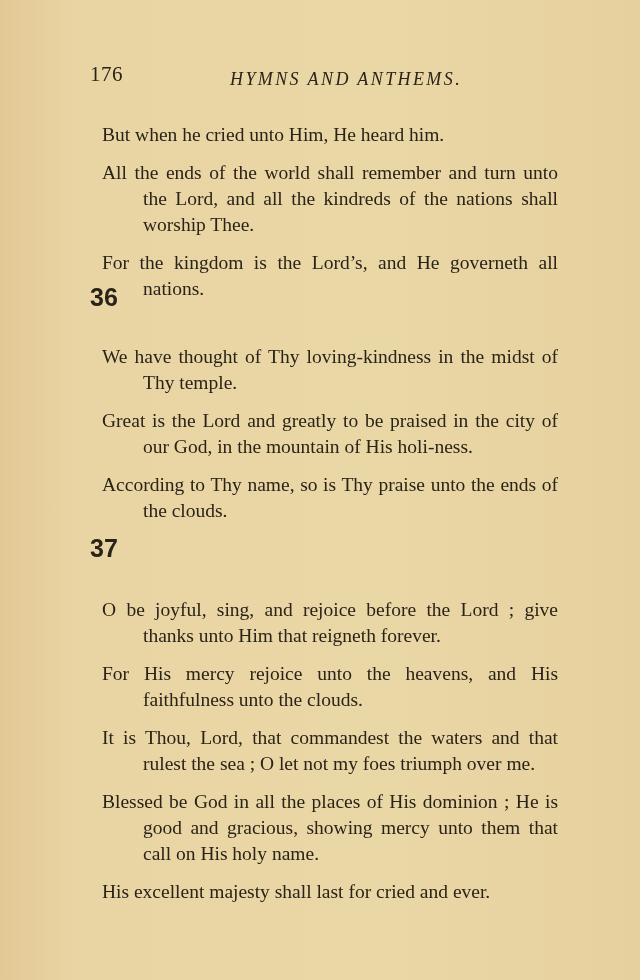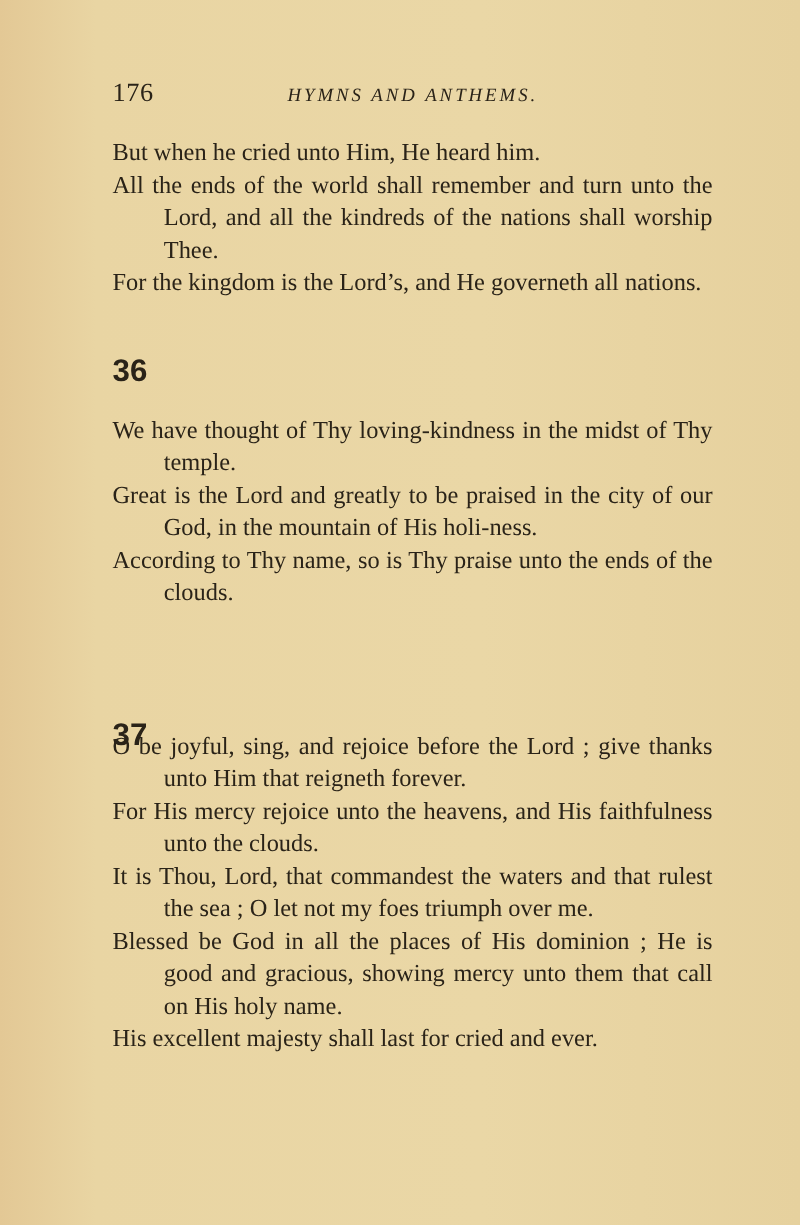--- a/index.html
+++ b/index.html
@@ -33,49 +33,49 @@
       left: 0;
       top: 0;
       font-size: 21px;
       letter-spacing: 0.5px;
     }
     .running-title {
       position: absolute;
       left: 140px;
       top: 7px;
       font-style: italic;
-      font-size: 15px;
+      font-size: 18px;
       letter-spacing: 2.4px;
     }
     .text {
       position: absolute;
       left: 90px;
       width: 480px;
       font-size: 19.5px;
       line-height: 26px;
     }
     .verse {
       text-align: justify;
       text-align-last: left;
       padding-left: 41px;
       text-indent: -41px;
-      margin: 0;
+      margin: 12px;
     }
     .psalm-number {
       position: absolute;
       left: 90px;
       font-family: Liberation Sans, sans-serif;
       font-size: 25px;
       font-weight: bold;
       color: #2a2318;
     }
     #block1 { top: 110px; }
     #num36 { top: 283px; }
     #block2 { top: 332px; }
-    #num37 { top: 534px; margin-top: 40px; }
+    #num37 { top: 534px; }
     #block3 { top: 585px; }
   </style>
 </head>
 <body>
 
 <div class="page">
 
   <div class="running-head">
     <span class="page-number">176</span>
     <span class="running-title">HYMNS AND ANTHEMS.</span>

